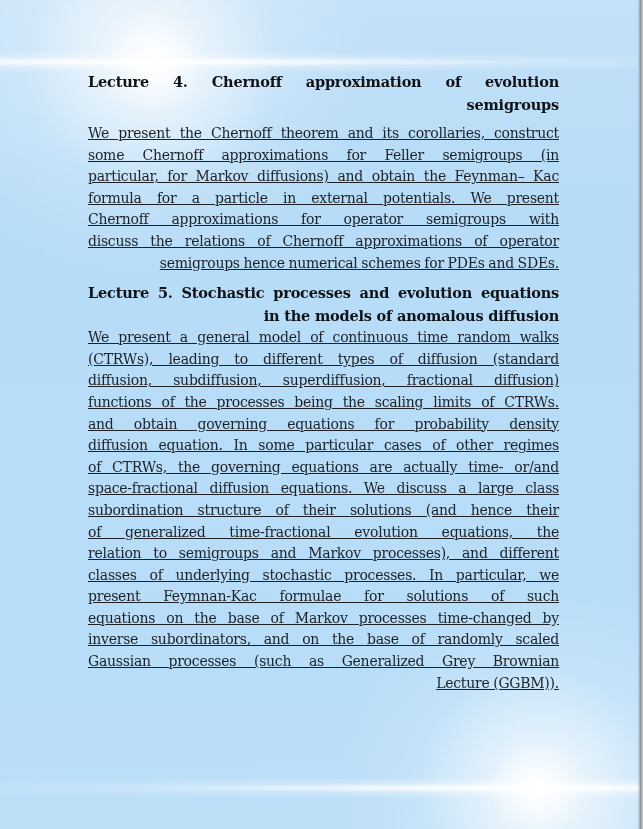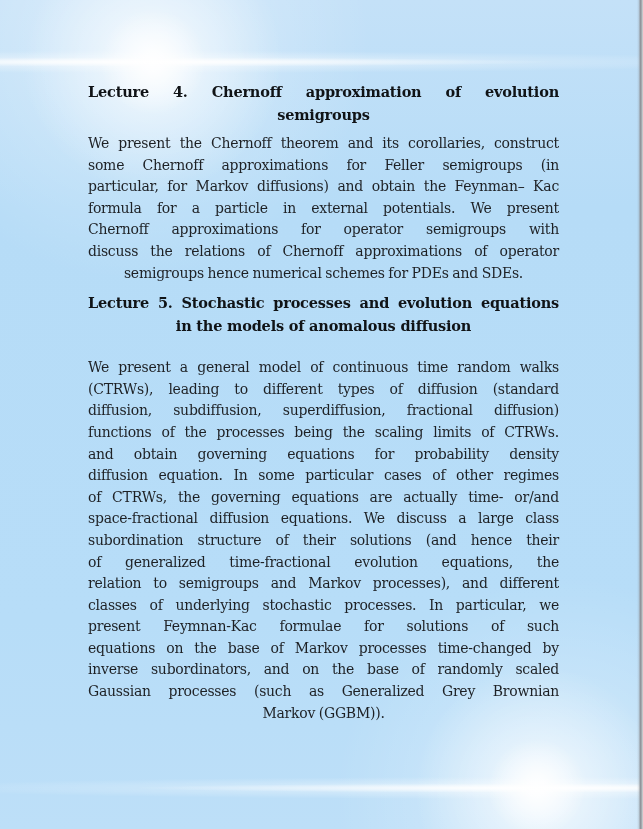--- a/index.html
+++ b/index.html
@@ -36,42 +36,43 @@
     position: absolute;
     top: 0;
     right: 0;
     width: 6px;
     height: 100%;
     background: linear-gradient(90deg, rgba(140,146,152,0) 0%, rgba(140,146,152,0.25) 30%, #8e9298 55%, #9aa0a6 70%, #d4d6d8 100%);
   }
   .content {
     position: absolute;
     left: 88px;
-    top: 80px;
+    top: 70px;
     width: 471px;
     color: #1e2125;
   }
   .heading {
     margin: 0 0 7px 0;
     font-size: 14.5px;
     font-weight: bold;
     color: #101316;
     letter-spacing: -0.2px;
   }
   .heading .line { line-height: 23px; }
   .para {
     margin: 0 0 7px 0;
     font-size: 14px;
     letter-spacing: -0.25px;
     word-spacing: -0.5px;
+    text-decoration: underline;
   }
   .para .line { line-height: 21.6px; }
-  .heading-2 { margin-bottom: 20px; }
+  .heading-2 { margin-bottom: 0; }
   .line {
-    text-align: center;
+    text-align: right;
     white-space: normal;
   }
   .line.j {
     text-align: justify;
     text-align-last: justify;
   }
 </style>
 </head>
 <body>
 
@@ -109,19 +110,19 @@
       <div class="line j">of CTRWs, the governing equations are actually time- or/and</div>
       <div class="line j">space-fractional diffusion equations. We discuss a large class</div>
       <div class="line j">subordination structure of their solutions (and hence their</div>
       <div class="line j">of generalized time-fractional evolution equations, the</div>
       <div class="line j">relation to semigroups and Markov processes), and different</div>
       <div class="line j">classes of underlying stochastic processes. In particular, we</div>
       <div class="line j">present Feymnan-Kac formulae for solutions of such</div>
       <div class="line j">equations on the base of Markov processes time-changed by</div>
       <div class="line j">inverse subordinators, and on the base of randomly scaled</div>
       <div class="line j">Gaussian processes (such as Generalized Grey Brownian</div>
-      <div class="line">Markov (GGBM)).</div>
+      <div class="line">Lecture (GGBM)).</div>
     </div>
 
   </div>
 
   <div class="right-edge"></div>
 </div>
 
 </body></html>

